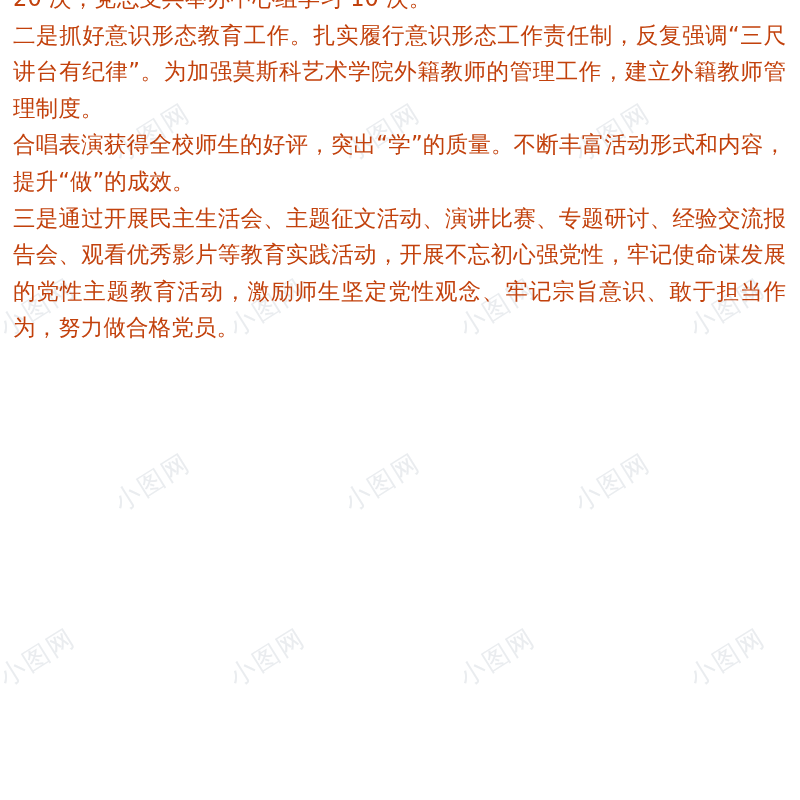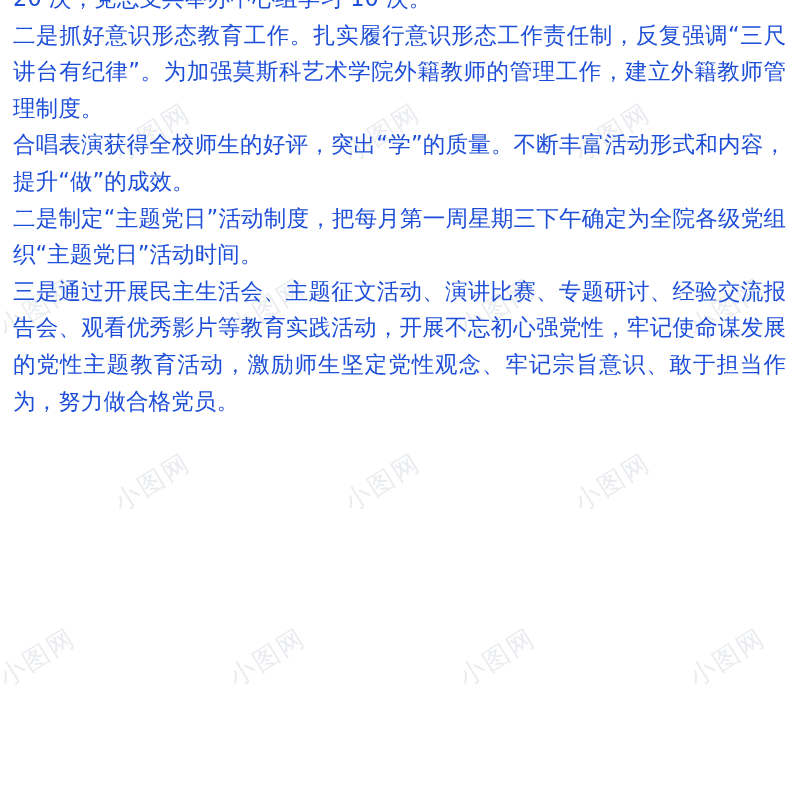--- a/index.html
+++ b/index.html
@@ -46,21 +46,21 @@
   #doc-body {
     position: relative;
     z-index: 2;
     padding: 0 14px 0 13px;
     box-sizing: border-box;
     width: 800px;
   }
 
   .para {
     margin: 0;
-    color: #1d4ed8;
+    color: #c2410c;
     font-size: 22.5px;
     line-height: 36.6px;
     letter-spacing: 0.1px;
     text-align: justify;
     text-justify: inter-character;
     word-break: break-all;
     white-space: normal;
   }
   
   #doc-body { margin-top: -20px; }
@@ -94,17 +94,16 @@
       <span class="wm" style="left: 110px; top: 815px; color: rgb(233, 236, 239);">小图网</span>
       <span class="wm" style="left: 340px; top: 815px; color: rgb(233, 236, 239);">小图网</span>
       <span class="wm" style="left: 570px; top: 815px; color: rgb(233, 236, 239);">小图网</span>
       <span class="wm" style="left: 800px; top: 815px; color: rgb(233, 236, 239);">小图网</span>
     </div>
 
   <div id="doc-body">
       <p class="para clipped-top">20 次，党总支共举办中心组学习 10 次。</p>
       <p class="para">二是抓好意识形态教育工作。扎实履行意识形态工作责任制，反复强调“三尺讲台有纪律”。为加强莫斯科艺术学院外籍教师的管理工作，建立外籍教师管理制度。</p>
       <p class="para">合唱表演获得全校师生的好评，突出“学”的质量。不断丰富活动形式和内容，提升“做”的成效。</p>
-      <p class="para">二是制定“主题党日”活动制度，把每月第一周星期三下午确定为全院各级党组织“主题党日”活动时间。</p>
       <p class="para">三是通过开展民主生活会、主题征文活动、演讲比赛、专题研讨、经验交流报告会、观看优秀影片等教育实践活动，开展不忘初心强党性，牢记使命谋发展的党性主题教育活动，激励师生坚定党性观念、牢记宗旨意识、敢于担当作为，努力做合格党员。</p>
     </div>
 
 </div>
 
 </body></html>

